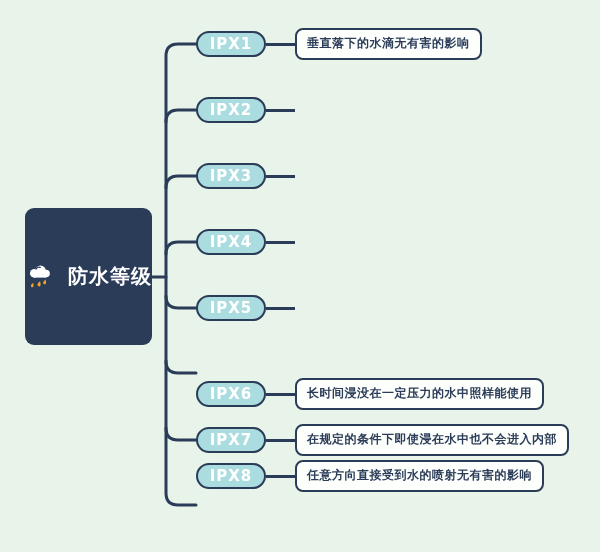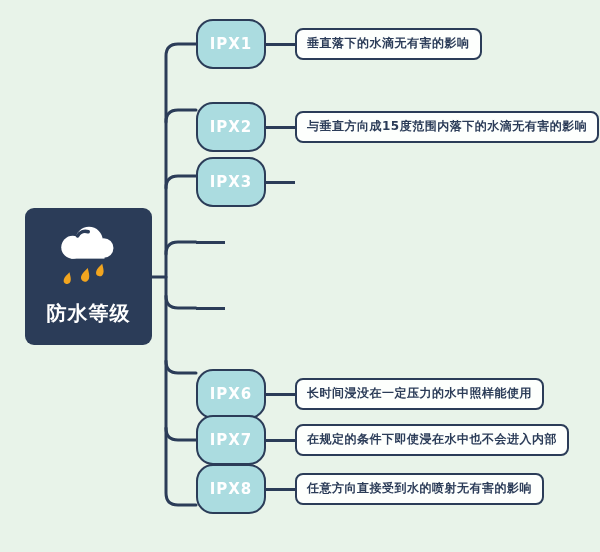--- a/index.html
+++ b/index.html
@@ -13,34 +13,34 @@
     overflow:hidden;
   }
   .canvas{position:relative;width:600px;height:552px;background:var(--bg);}
   svg.connectors{position:absolute;left:0;top:0;width:600px;height:552px;}
   svg.connectors path{stroke:var(--navy);stroke-width:3;fill:none;stroke-linecap:round;}
 
   
   .root-node{
     position:absolute;left:25px;top:208px;width:127px;height:137px;
     background:var(--navy);border-radius:9px;
-    display:flex;flex-direction:column;align-items:center;justify-content:center;
+    display:flex;flex-direction:row;align-items:center;justify-content:center;
     gap:12px;
   }
   .root-label{
     color:var(--white);font-size:20px;font-weight:bold;letter-spacing:1px;white-space:nowrap;
   }
 
   
   .branch-row{
     position:absolute;left:196px;height:34px;
     display:flex;align-items:center;
   }
   .level-pill{
-    width:70px;height:50px;flex:0 0 70px;
+    width:70px;height:26px;flex:0 0 70px;
     background:var(--teal);border:2.5px solid var(--navy);border-radius:17px;
     display:flex;align-items:center;justify-content:center;
   }
   .level-pill span{
     color:var(--white);font-weight:bold;font-size:15px;letter-spacing:1px;
   }
   .link-bar{width:29px;height:3px;background:var(--navy);flex:0 0 29px;}
   .desc-box{
     background:var(--paper);border:2px solid var(--navy);border-radius:8px;
     padding:6px 10px;white-space:nowrap;
@@ -86,60 +86,65 @@
   </div>
 
   <div class="branch-row" style="top:27px">
     <div class="level-pill">
         <span>IPX1</span>
       </div>
     <div class="link-bar"></div>
     <div class="desc-box">垂直落下的水滴无有害的影响</div>
   </div>
 
-  <div class="branch-row" style="top:110px">
+  <div class="branch-row" style="top:93px">
     <div class="level-pill">
         <span>IPX2</span>
       </div>
     <div class="link-bar"></div>
-    <div class="desc-box">与垂直方向成15度范围内落下的水滴无有害的影响</div>
   </div>
 
-  <div class="branch-row" style="top:165px">
+  <div class="branch-row" style="top:159px">
     <div class="level-pill">
         <span>IPX3</span>
       </div>
     <div class="link-bar"></div>
   </div>
 
   <div class="branch-row" style="top:225px">
+    <div class="level-pill">
+        <span>IPX4</span>
+      </div>
     <div class="link-bar"></div>
   </div>
 
   <div class="branch-row" style="top:291px">
+    <div class="level-pill">
+        <span>IPX5</span>
+      </div>
     <div class="link-bar"></div>
   </div>
 
   <div class="branch-row" style="top:377px">
     <div class="level-pill">
         <span>IPX6</span>
       </div>
     <div class="link-bar"></div>
     <div class="desc-box">长时间浸没在一定压力的水中照样能使用</div>
   </div>
 
   <div class="branch-row" style="top:423px">
     <div class="level-pill">
         <span>IPX7</span>
       </div>
     <div class="link-bar"></div>
     <div class="desc-box">在规定的条件下即使浸在水中也不会进入内部</div>
   </div>
 
-  <div class="branch-row" style="top:472px">
+  <div class="branch-row" style="top:459px">
     <div class="level-pill">
         <span>IPX8</span>
       </div>
     <div class="link-bar"></div>
     <div class="desc-box">任意方向直接受到水的喷射无有害的影响</div>
   </div>
 
 </div>
 
 </body></html>

